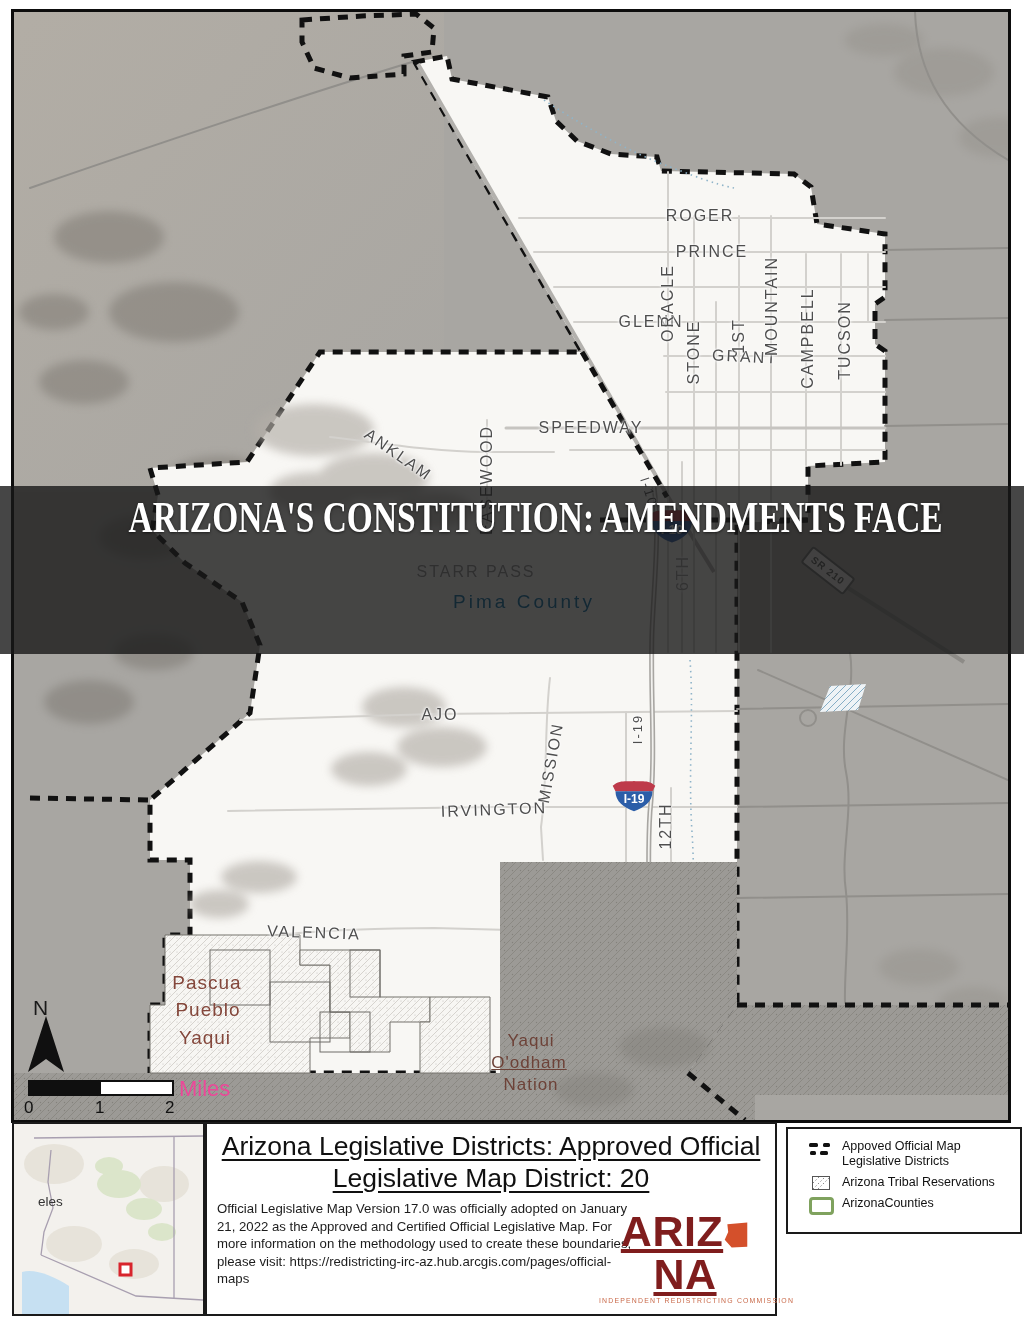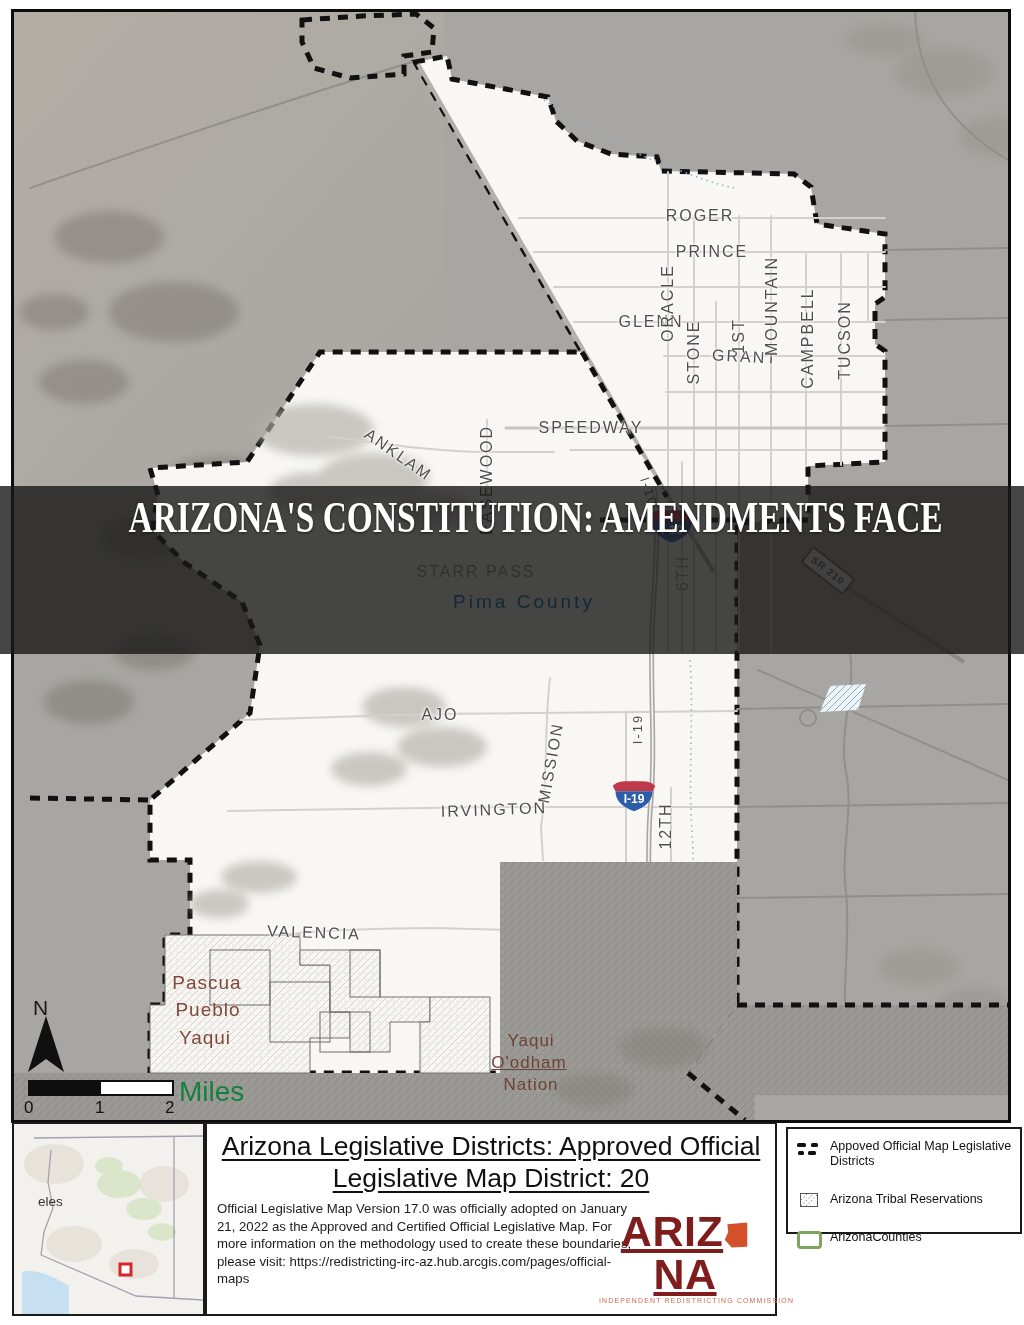--- a/index.html
+++ b/index.html
@@ -32,36 +32,36 @@
   .banner .l2 span{display:inline-block;transform:scaleX(0.92);transform-origin:center;
         font-size:56px;font-weight:bold;color:#F2C431;white-space:nowrap;
         text-shadow:0 1px 3px rgba(0,0,0,.5);}
   
   .north-n{position:absolute;left:33px;top:996px;z-index:3;font-size:21px;color:#1a1a1a;}
   .north-arrow{position:absolute;left:27px;top:1016px;z-index:3;}
   .scalebar{position:absolute;left:28px;top:1080px;width:142px;height:12px;z-index:3;
             border:2px solid #0f0f0f;background:#fff;box-sizing:content-box;}
   .scalebar .half{position:absolute;left:0;top:0;width:71px;height:12px;background:#0f0f0f;}
   .scale-num{position:absolute;z-index:3;font-size:17px;color:#111;}
-  .miles{position:absolute;left:179px;top:1076px;z-index:3;font-size:28px;color:#15803d;}
+  .miles{position:absolute;left:179px;top:1076px;z-index:3;font-size:22px;color:#ec4899;}
   
   .panel{position:absolute;border:2px solid #1a1a1a;background:#ffffff;box-sizing:border-box;z-index:8;}
   .inset-panel{left:12px;top:1122px;width:193px;height:194px;}
   .title-panel{left:205px;top:1122px;width:572px;height:194px;}
   .legend-panel{left:786px;top:1127px;width:236px;height:107px;}
   .inset-label{position:absolute;left:0px;top:70px;font-size:13.5px;color:#333;z-index:9;margin-left:24px;}
   .map-title{margin:6px 8px 0 8px;text-align:center;font-size:26.5px;color:#101010;line-height:1.22;}
   .map-title span{text-decoration:underline;text-underline-offset:4px;}
   .body-text{position:absolute;left:10px;top:76px;width:420px;font-size:13.2px;color:#1c1c1c;
              line-height:1.33;}
   .logo{position:absolute;right:4px;top:86px;width:172px;text-align:center;}
   .logo .word{font-size:43px;font-weight:bold;color:#7f1d1d;letter-spacing:.5px;line-height:1;text-decoration:underline;}
   .logo .word svg{vertical-align:-3px;}
   .logo .sub{font-size:6.9px;letter-spacing:1.2px;color:#C96A4A;margin-top:1px;white-space:nowrap;}
-  .legend-items{padding:10px 6px 0 8px;display:flex;flex-direction:column;gap:23px;}
+  .legend-items{padding:10px 6px 0 8px;display:flex;flex-direction:column;gap:6px;margin-left:12px;}
   .legend-item{display:flex;align-items:flex-start;gap:8px;}
   .legend-sym{flex:0 0 26px;display:flex;justify-content:center;padding-top:1px;}
   .legend-txt{font-size:12.5px;color:#111;line-height:1.2;width:184px;}
   .sym-county{width:19px;height:12px;border:3px solid #7FA25E;border-radius:4px;background:#fff;}
 </style>
 </head>
 <body>
 
 <div class="page">
 

